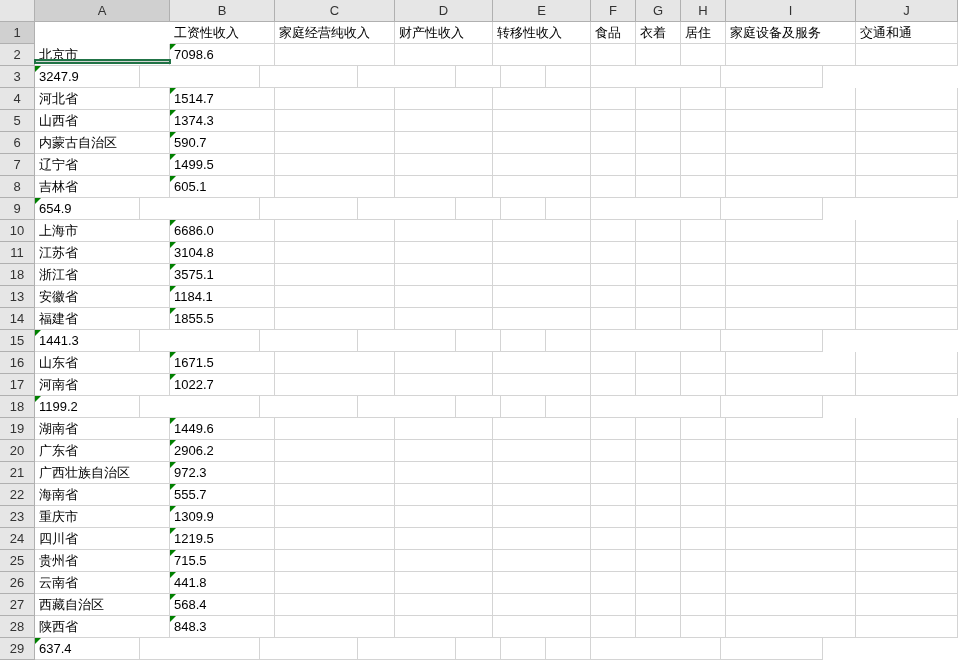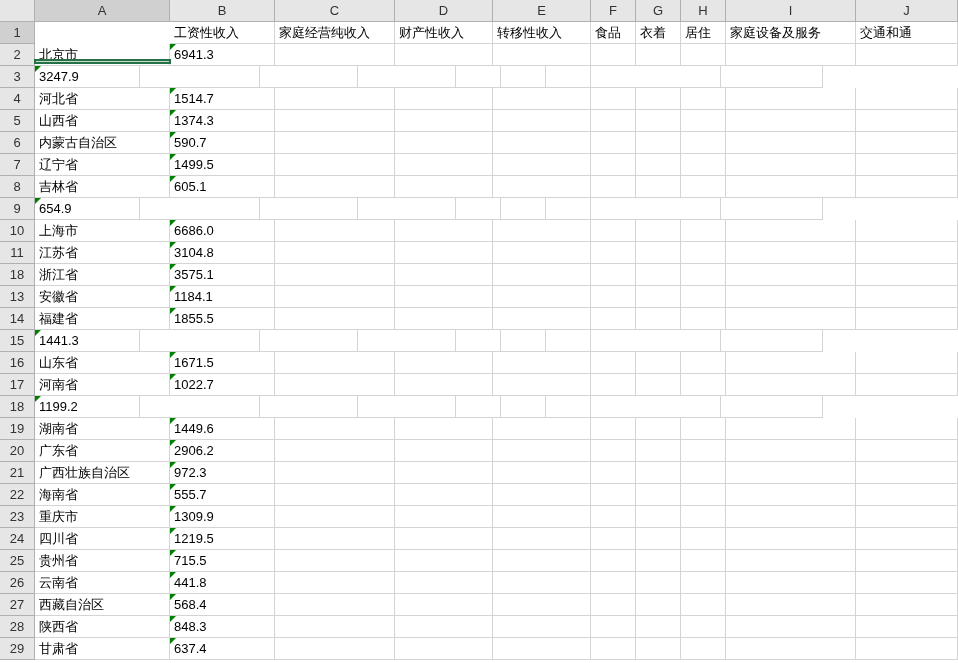--- a/index.html
+++ b/index.html
@@ -141,21 +141,21 @@
         <div class="cell w-e text-left">转移性收入</div>
         <div class="cell w-f text-left">食品</div>
         <div class="cell w-g text-left">衣着</div>
         <div class="cell w-h text-left">居住</div>
         <div class="cell w-i text-left">家庭设备及服务</div>
         <div class="cell w-j text-left">交通和通</div>
       </div>
       <div class="data-row">
         <div class="row-header">2</div>
         <div class="cell w-a text-left">北京市</div>
-        <div class="cell w-b text-left has-indicator">6941.3</div>
+        <div class="cell w-b text-left has-indicator">7098.6</div>
         <div class="cell w-c text-left"></div>
         <div class="cell w-d text-left"></div>
         <div class="cell w-e text-left"></div>
         <div class="cell w-f text-left"></div>
         <div class="cell w-g text-left"></div>
         <div class="cell w-h text-left"></div>
         <div class="cell w-i text-left"></div>
         <div class="cell w-j text-left"></div>
       </div>
       <div class="data-row">
@@ -487,21 +487,20 @@
         <div class="cell w-d text-left"></div>
         <div class="cell w-e text-left"></div>
         <div class="cell w-f text-left"></div>
         <div class="cell w-g text-left"></div>
         <div class="cell w-h text-left"></div>
         <div class="cell w-i text-left"></div>
         <div class="cell w-j text-left"></div>
       </div>
       <div class="data-row">
         <div class="row-header">29</div>
-        <div class="cell w-a text-left">甘肃省</div>
         <div class="cell w-b text-left has-indicator">637.4</div>
         <div class="cell w-c text-left"></div>
         <div class="cell w-d text-left"></div>
         <div class="cell w-e text-left"></div>
         <div class="cell w-f text-left"></div>
         <div class="cell w-g text-left"></div>
         <div class="cell w-h text-left"></div>
         <div class="cell w-i text-left"></div>
         <div class="cell w-j text-left"></div>
       </div>

